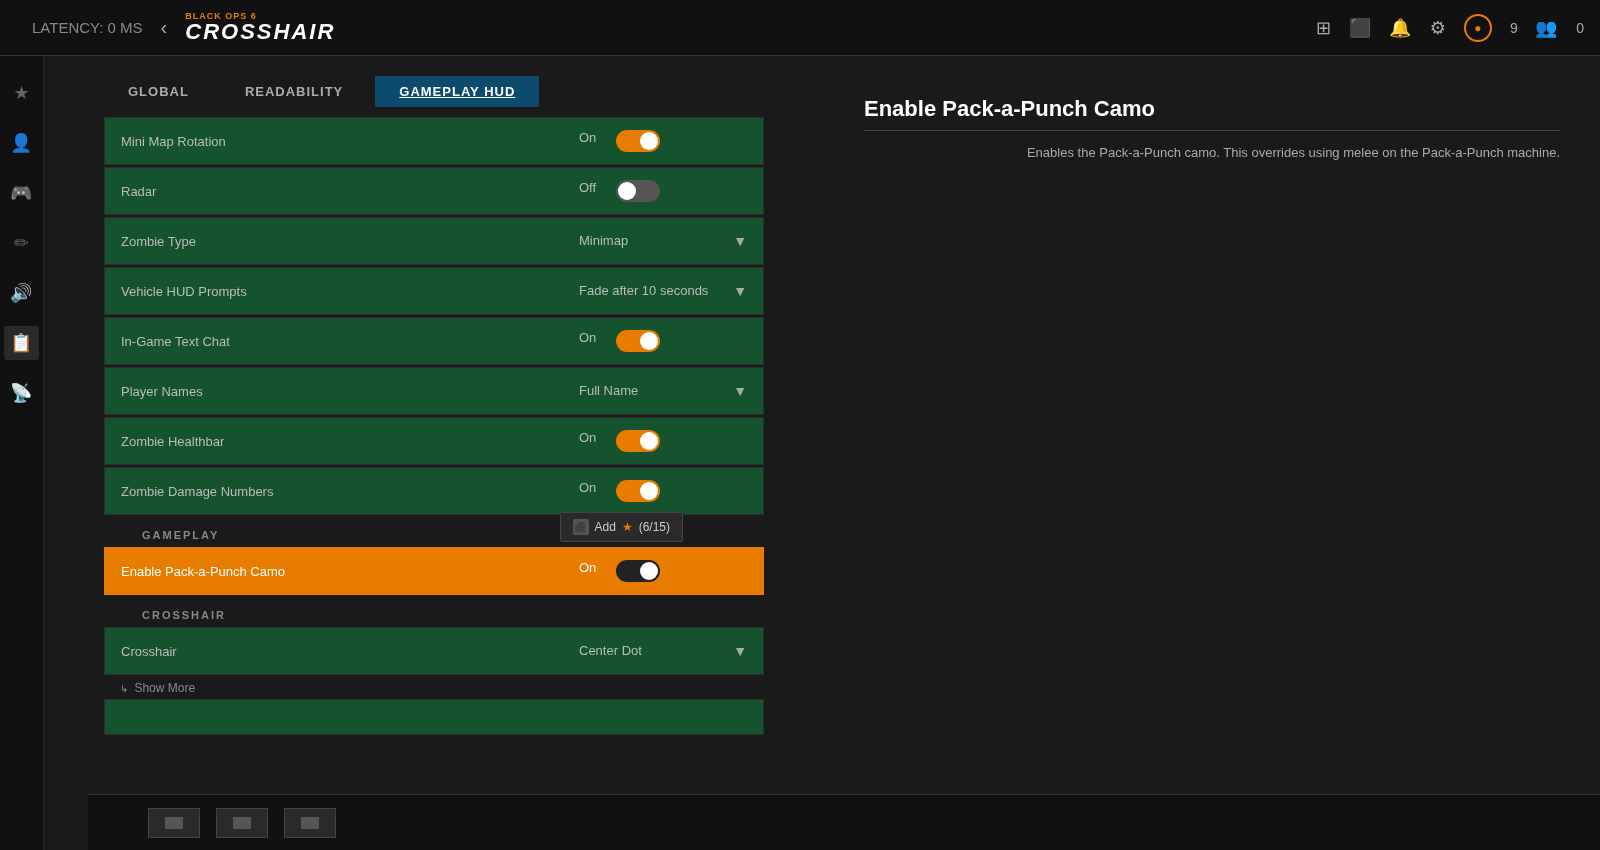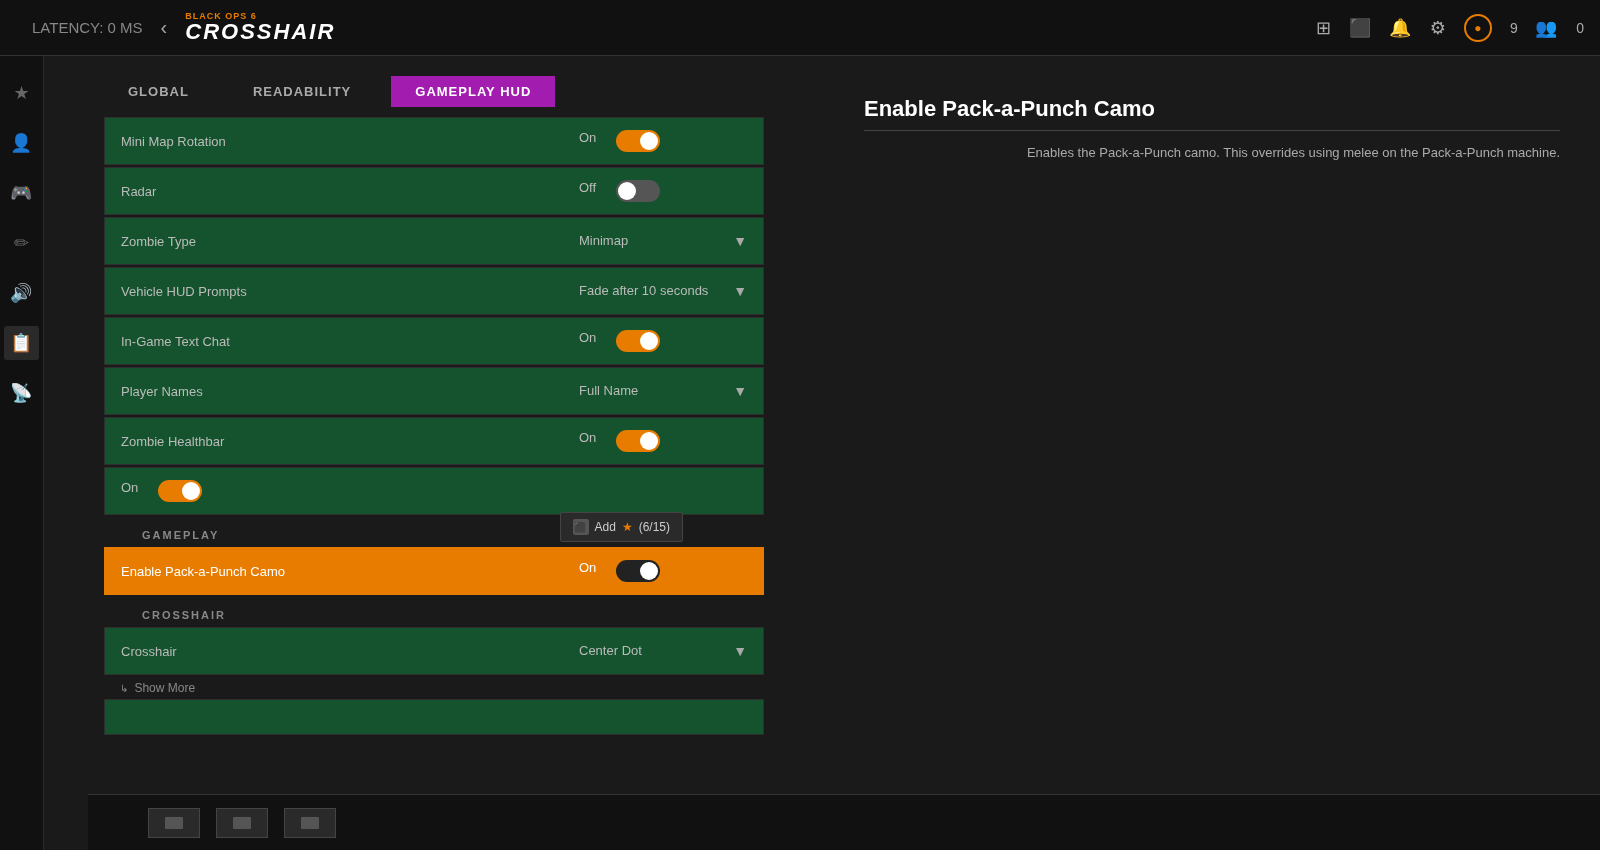--- a/index.html
+++ b/index.html
@@ -121,35 +121,36 @@
       width: 780px;
       display: flex;
       flex-direction: column;
       background: #1a1a1a;
     }
 
     
     .tabs {
       display: flex;
       align-items: flex-end;
-      gap: 16px;
+      gap: 8px;
       padding: 20px 60px 0 60px;
     }
     .tab {
       padding: 8px 24px;
       font-size: 13px;
       font-weight: bold;
       color: #aaa;
       cursor: pointer;
       letter-spacing: 1px;
       text-transform: uppercase;
     }
     .tab.active {
-      background: #a21caf;
+      background: #0c4a6e;
       color: #fff;
+      text-decoration: underline;
     }
 
     
     .settings-list {
       flex: 1;
       overflow-y: auto;
       padding: 10px 60px;
       scrollbar-width: thin;
       scrollbar-color: #444 #222;
     }
@@ -435,20 +436,21 @@
 
       <div class="setting-row">
         <div class="setting-label">Zombie Healthbar</div>
         <div class="setting-value">
           <span>On</span>
           <div class="toggle on"></div>
         </div>
       </div>
 
       <div class="setting-row">
+        <div class="setting-label">Zombie Damage Numbers</div>
         <div class="setting-value">
           <span>On</span>
           <div class="toggle on"></div>
         </div>
       </div>
 
       <div class="section-header">GAMEPLAY</div>
 
       <div class="setting-row highlighted" style="position:relative;">
         <div class="setting-label">Enable Pack-a-Punch Camo</div>

